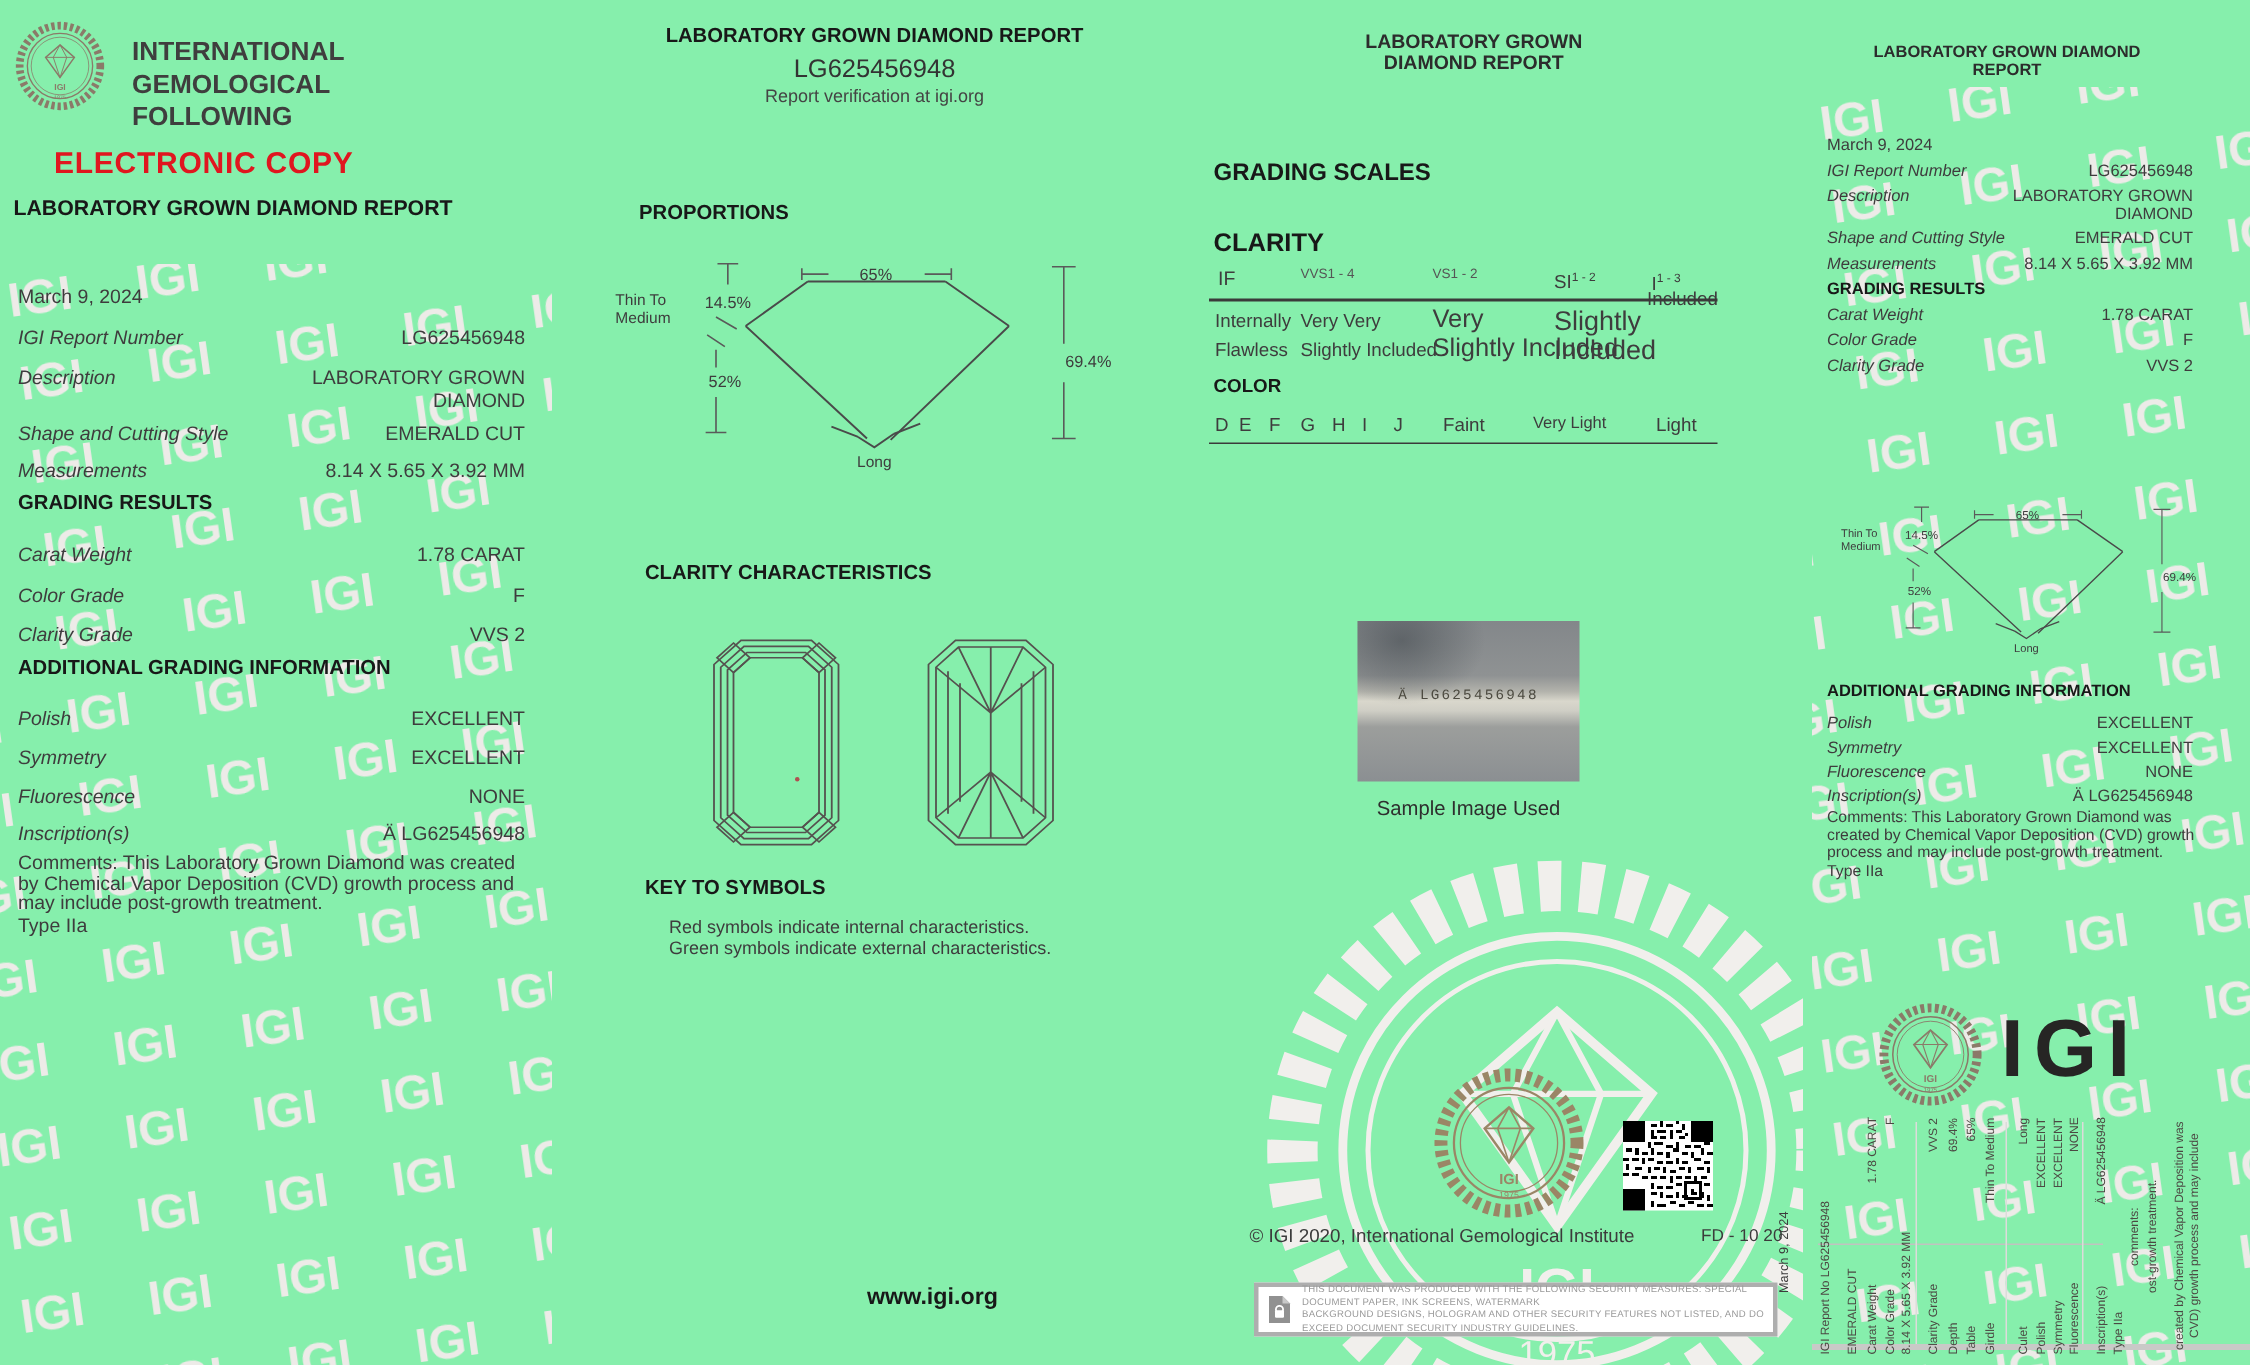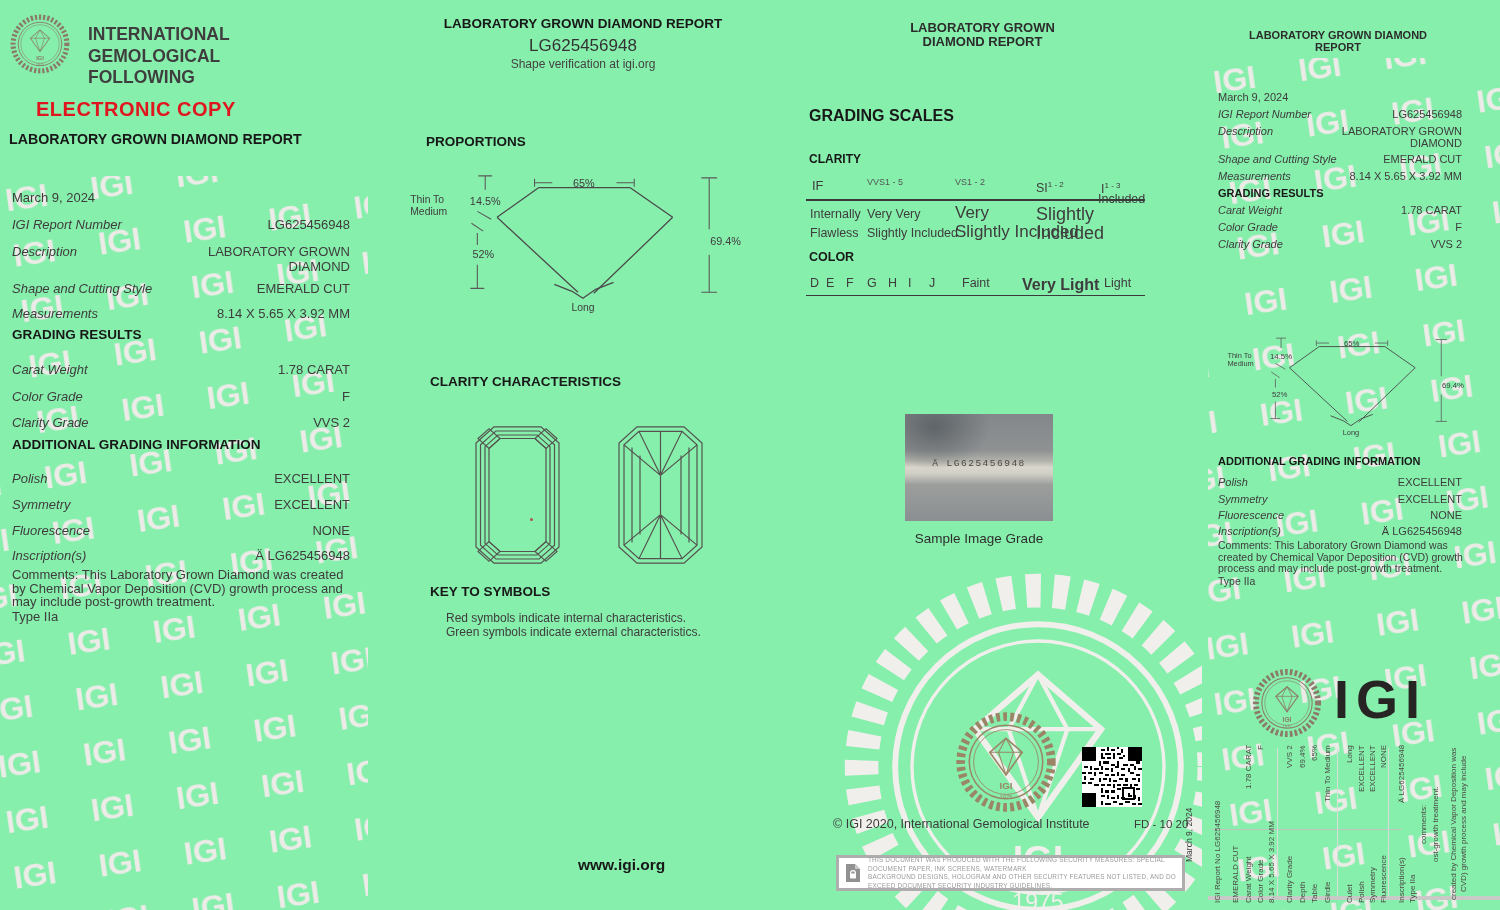--- a/index.html
+++ b/index.html
@@ -145,21 +145,21 @@
   </div>
   <div class="a row lp" style="left:12px;top:548px;width:338px;">
     <span class="lbl">Inscription(s)</span>
     <span class="val">Ä LG625456948</span>
   </div>
   <div class="a lp cmt" style="left:12px;top:568px;width:345px;">Comments: This Laboratory Grown Diamond was created by Chemical Vapor Deposition (CVD) growth process and may include post-growth treatment.</div>
   <div class="a lp" style="left:12px;top:609px;">Type IIa</div>
 
   <div class="a center h" style="left:418px;top:16px;width:330px;font-size:13.5px;">LABORATORY GROWN DIAMOND REPORT</div>
   <div class="a center" style="left:418px;top:36px;width:330px;font-size:17px;color:#333;">LG625456948</div>
-  <div class="a center" style="left:418px;top:57px;width:330px;font-size:12px;color:#444;">Shape verification at igi.org</div>
+  <div class="a center" style="left:418px;top:57px;width:330px;font-size:12px;color:#444;">Report verification at igi.org</div>
 
   <div class="a h" style="left:426px;top:134px;font-size:13.5px;">PROPORTIONS</div>
   <svg class="a" style="left:408px;top:166px" width="336" height="148" viewBox="0 0 340 150">
       <use href="#prop"></use>
     </svg>
 
   <div class="a h" style="left:430px;top:374px;font-size:13.5px;">CLARITY CHARACTERISTICS</div>
 
   <svg class="a" style="left:475px;top:426px" width="85" height="138" viewBox="0 0 85 154" preserveAspectRatio="none">
     <g fill="none" stroke="#55524f" stroke-width="1.2">
@@ -186,24 +186,24 @@
   <div class="a h" style="left:430px;top:584px;font-size:13.5px;">KEY TO SYMBOLS</div>
   <div class="a" style="left:446px;top:611px;font-size:12px;">Red symbols indicate internal characteristics.</div>
   <div class="a" style="left:446px;top:625px;font-size:12px;">Green symbols indicate external characteristics.</div>
 
   <div class="a h" style="left:578px;top:856px;font-size:15.5px;">www.igi.org</div>
 
   <div class="a center" style="left:850px;top:20px;width:265px;font-size:13px;font-weight:600;color:#2c2c2c;">LABORATORY GROWN</div>
   <div class="a center" style="left:850px;top:34px;width:265px;font-size:13px;font-weight:600;color:#2c2c2c;">DIAMOND REPORT</div>
 
   <div class="a h" style="left:809px;top:107px;font-size:16px;">GRADING SCALES</div>
-  <div class="a h" style="left:809px;top:152px;font-size:12px;">CLARITY</div>
+  <div class="a h" style="left:809px;top:152px;font-size:17px;">CLARITY</div>
 
   <div class="a" style="left:812px;top:178px;font-size:13px;">IF</div>
-  <div class="a" style="left:867px;top:177px;font-size:9px;color:#555;">VVS1 - 5</div>
+  <div class="a" style="left:867px;top:177px;font-size:9px;color:#555;">VVS1 - 4</div>
   <div class="a" style="left:955px;top:177px;font-size:9px;color:#555;">VS1 - 2</div>
   <div class="a" style="left:1036px;top:180px;font-size:12.5px;">
     <span>SI</span><sup style="font-size:8px;">1 - 2</sup>
   </div>
   <div class="a" style="left:1101px;top:181px;font-size:12.5px;">
     <span>I</span><sup style="font-size:8px;">1 - 3</sup>
   </div>
   <div class="a" style="left:1098px;top:192px;font-size:12.5px;">Included</div>
   <div class="a" style="left:806px;top:199px;width:339px;height:1.6px;background:#3a3a3a;"></div>
 
@@ -226,30 +226,30 @@
 
   <div class="a h" style="left:809px;top:250px;font-size:12.5px;">COLOR</div>
   <span class="a" style="left:810px;top:276px;font-size:12.5px;">D</span>
   <span class="a" style="left:826px;top:276px;font-size:12.5px;">E</span>
   <span class="a" style="left:846px;top:276px;font-size:12.5px;">F</span>
   <span class="a" style="left:867px;top:276px;font-size:12.5px;">G</span>
   <span class="a" style="left:888px;top:276px;font-size:12.5px;">H</span>
   <span class="a" style="left:908px;top:276px;font-size:12.5px;">I</span>
   <span class="a" style="left:929px;top:276px;font-size:12.5px;">J</span>
   <span class="a" style="left:962px;top:276px;font-size:12.5px;">Faint</span>
-  <span class="a" style="left:1022px;top:276px;font-size:16px;font-weight:bold;">Very Light</span>
+  <span class="a" style="left:1022px;top:276px;font-size:11px;">Very Light</span>
   <span class="a" style="left:1104px;top:276px;font-size:12.5px;">Light</span>
   <div class="a" style="left:806px;top:295px;width:339px;height:1.2px;background:#3a3a3a;"></div>
 
   <div class="a" style="left:905px;top:414px;width:148px;height:107px;background:
        linear-gradient(180deg,#83878a 0%,#8f9293 34%,#b3b3ac 44%,#d9d7cc 50%,#cfcec5 56%,#9c9e9c 66%,#8b8f92 100%);overflow:hidden;">
     <div class="a" style="left:-20px;top:-25px;width:110px;height:85px;background:radial-gradient(ellipse at 45% 45%, rgba(55,62,68,.50), rgba(55,62,68,0) 65%);"></div>
     <div class="a" style="left:0;top:44px;width:148px;text-align:center;font-family:'Liberation Mono',monospace;font-size:9.5px;letter-spacing:1.5px;color:#4c4a40;">Ä LG625456948</div>
   </div>
-  <div class="a center" style="left:879px;top:531px;width:200px;font-size:13.5px;color:#2e2e2e;">Sample Image Grade</div>
+  <div class="a center" style="left:879px;top:531px;width:200px;font-size:13.5px;color:#2e2e2e;">Sample Image Used</div>
 
   <svg class="a" style="left:952px;top:708px;color:#9a8666" width="108" height="108" viewBox="0 0 100 100">
       <use href="#seal"></use>
     </svg>
 
   <svg class="a" style="left:1082px;top:747px" width="60" height="60" viewBox="0 0 29 29" shape-rendering="crispEdges">
     <rect width="29" height="29" fill="#fff"></rect>
     <g fill="#000">
       <path d="M0,0h7v7h-7z M22,0h7v7h-7z M0,22h7v7h-7z"></path>
       <path d="M9,1h2v1h-2z M12,0h1v2h-1z M14,1h2v1h-2z M17,0h1v1h-1z M19,1h1v2h-1z M9,3h1v2h-1z M11,3h3v1h-3z M15,3h1v3h-1z M17,3h2v1h-2z M20,4h1v1h-1z M9,5h2v1h-2z M12,5h2v1h-2z M18,5h2v1h-2z M8,7h1v2h-1z M10,7h3v1h-3z M14,8h2v1h-2z M17,7h1v2h-1z M20,8h2v1h-2z M23,8h2v1h-2z M26,7h2v1h-2z M1,9h2v1h-2z M4,9h1v2h-1z M6,10h2v1h-2z M9,9h1v2h-1z M11,10h2v1h-2z M14,10h1v2h-1z M16,9h2v1h-2z M19,10h2v1h-2z M22,10h1v2h-1z M25,9h1v2h-1z M27,10h2v1h-2z M0,12h2v1h-2z M3,12h2v1h-2z M6,12h1v2h-1z M8,12h2v1h-2z M11,13h2v1h-2z M14,13h2v1h-2z M17,12h1v2h-1z M19,13h2v1h-2z M23,12h2v1h-2z M26,13h2v1h-2z M1,14h1v2h-1z M4,15h2v1h-2z M8,15h1v2h-1z M10,15h2v1h-2z M13,15h1v2h-1z M15,16h2v1h-2z M18,15h2v1h-2z M21,15h1v2h-1z M24,15h2v1h-2z M27,15h1v2h-1z M0,17h2v1h-2z M3,17h2v1h-2z M6,18h2v1h-2z M9,18h2v1h-2z M12,18h2v1h-2z M15,18h1v2h-1z M17,18h2v1h-2z M20,18h2v1h-2z M23,18h1v2h-1z M25,18h2v1h-2z M9,20h1v2h-1z M11,21h2v1h-2z M14,21h2v1h-2z M17,20h2v1h-2z M26,20h2v1h-2z M9,23h2v1h-2z M12,23h1v2h-1z M14,24h2v1h-2z M17,23h1v2h-1z M19,24h2v1h-2z M22,23h2v1h-2z M25,23h1v2h-1z M27,24h1v2h-1z M9,26h1v2h-1z M11,27h3v1h-3z M15,26h2v1h-2z M18,27h2v1h-2z M21,26h2v1h-2z M24,27h2v1h-2z M27,27h2v1h-2z"></path>

